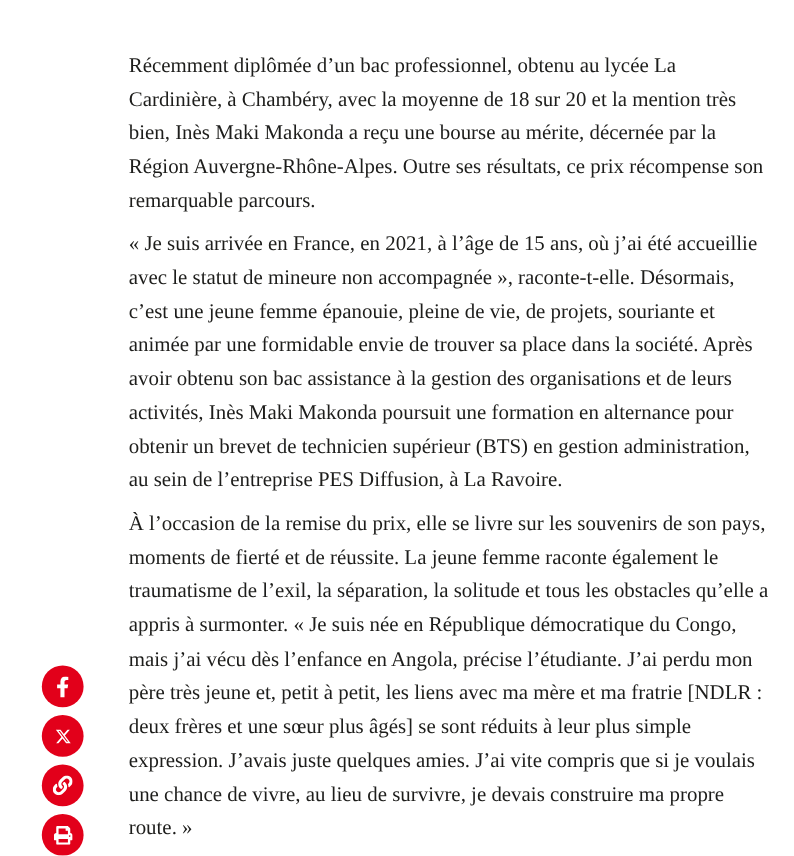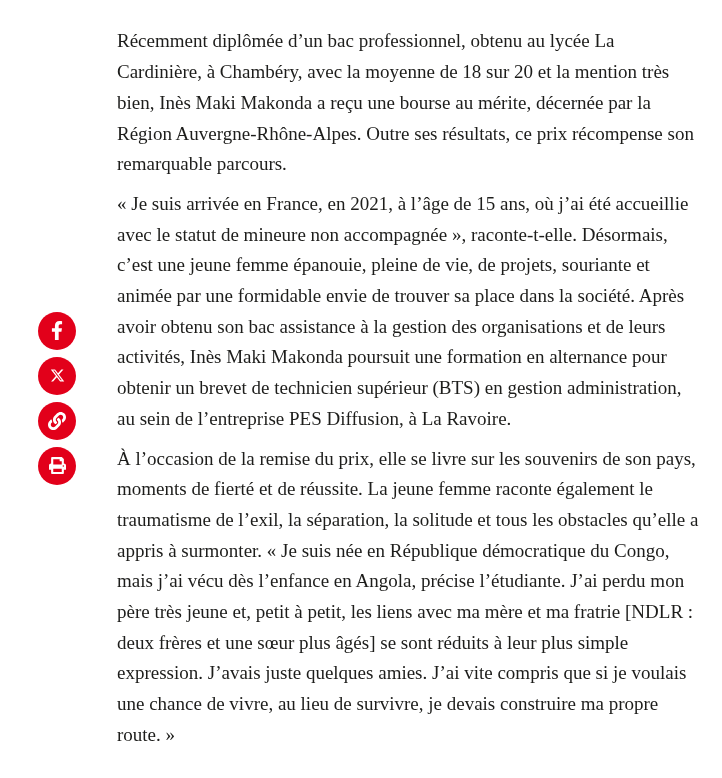--- a/index.html
+++ b/index.html
@@ -6,21 +6,21 @@
     margin: 0;
     padding: 0;
     background: #ffffff;
   }
   .page {
     position: relative;
     width: 722px;
     height: 778px;
     background: var(--background, #ffffff);
     display: flex;
-    align-items: center;
+    align-items: flex-end;
     box-sizing: border-box;
     overflow: hidden;
     font-family: "Liberation Serif", "DejaVu Serif", serif;
   }
   .share-col {
     flex: 0 0 38px;
     margin-left: 38px;
     padding-top: 18px;
     display: flex;
     flex-direction: column;

